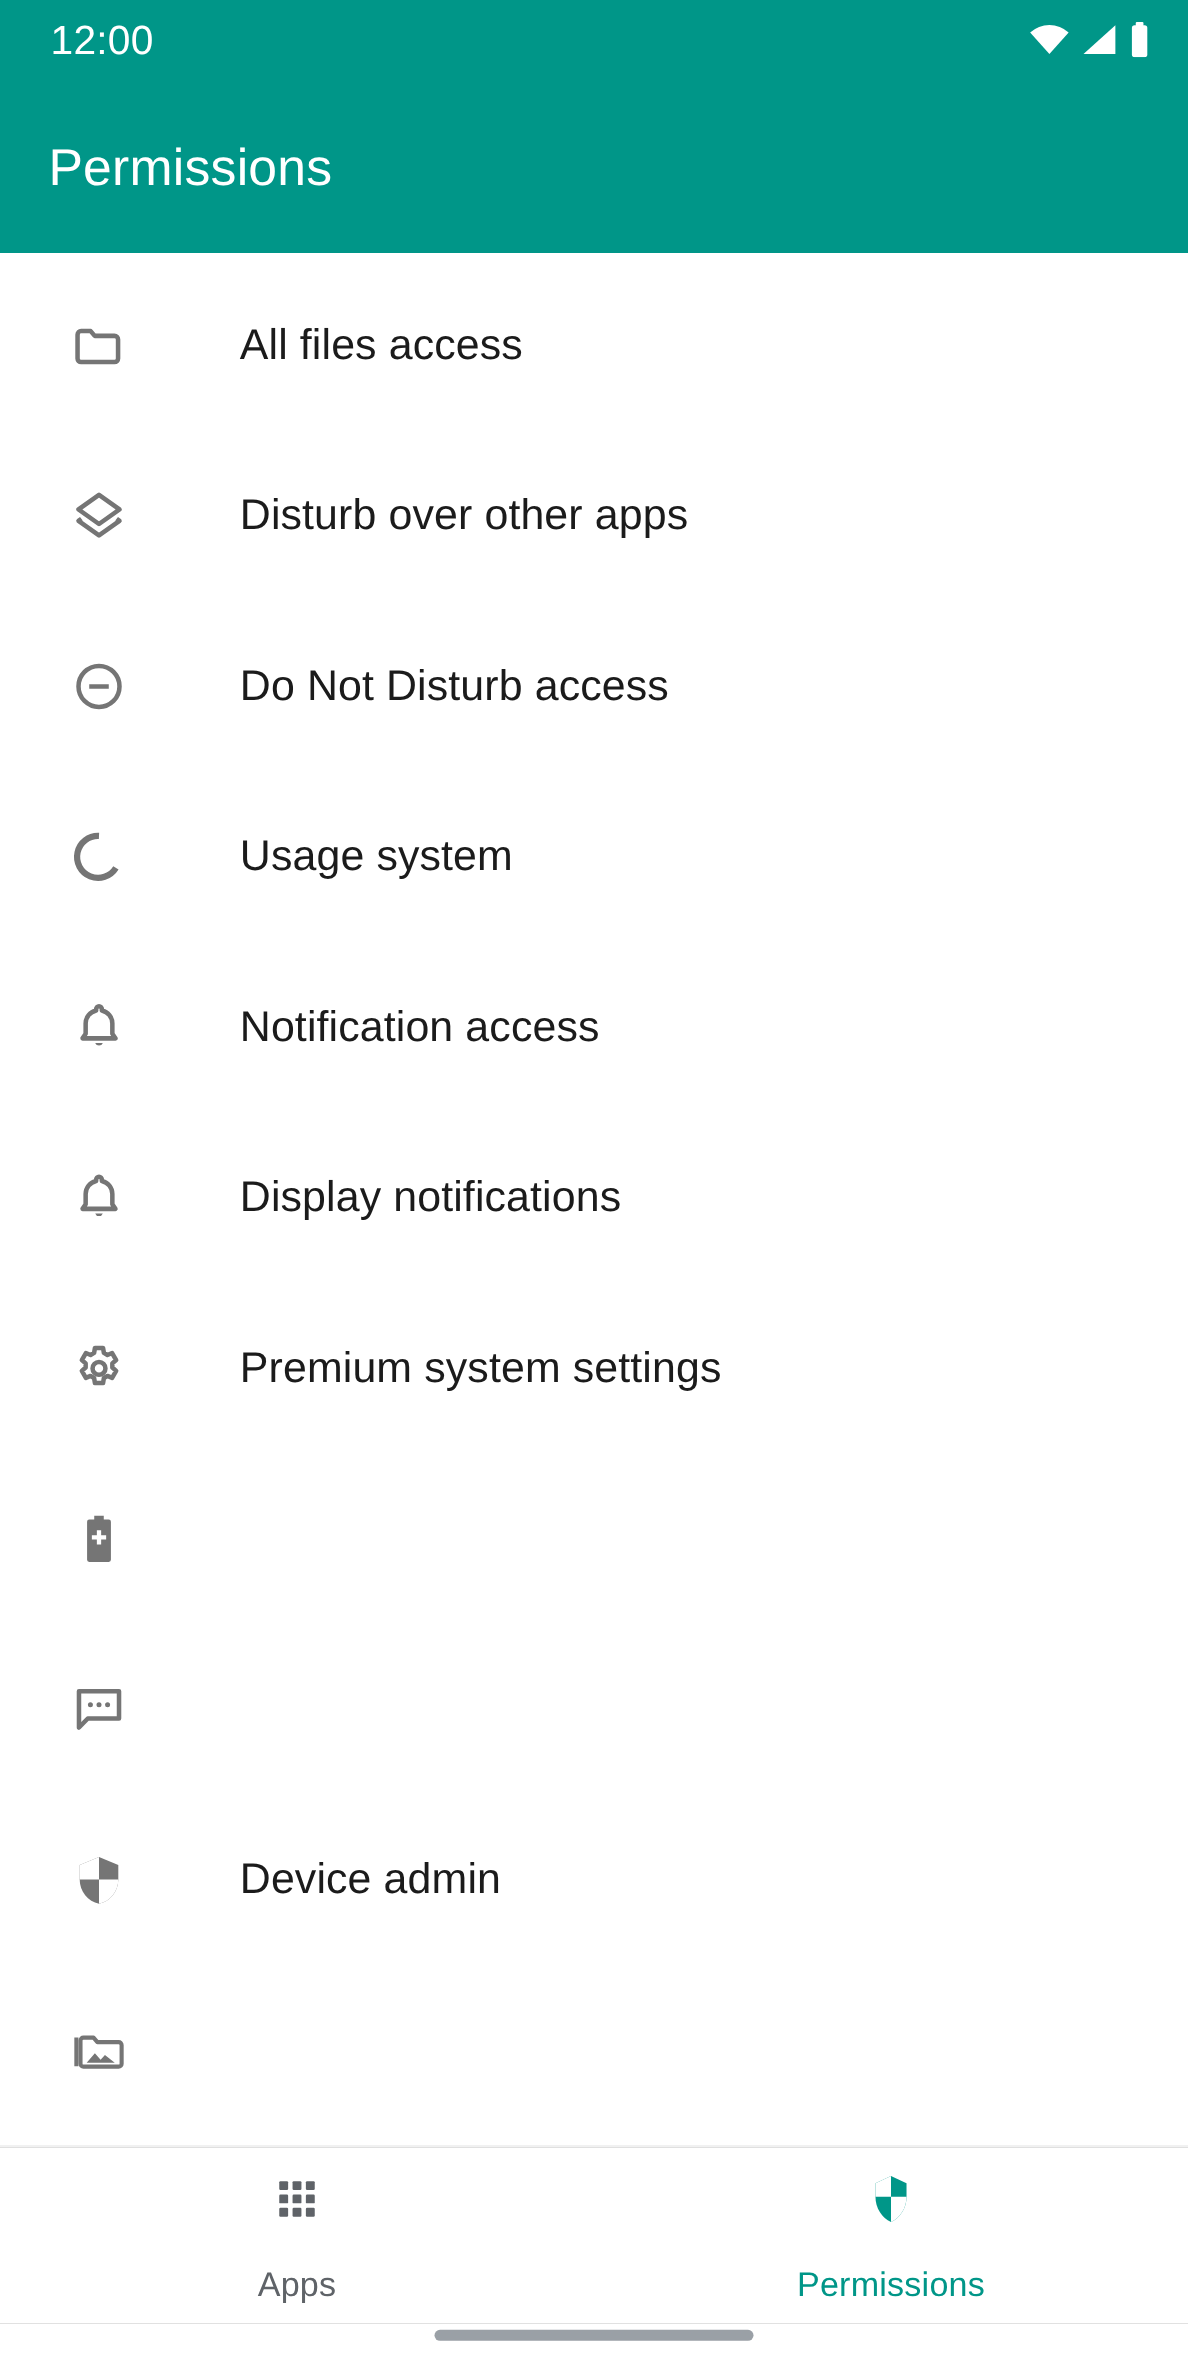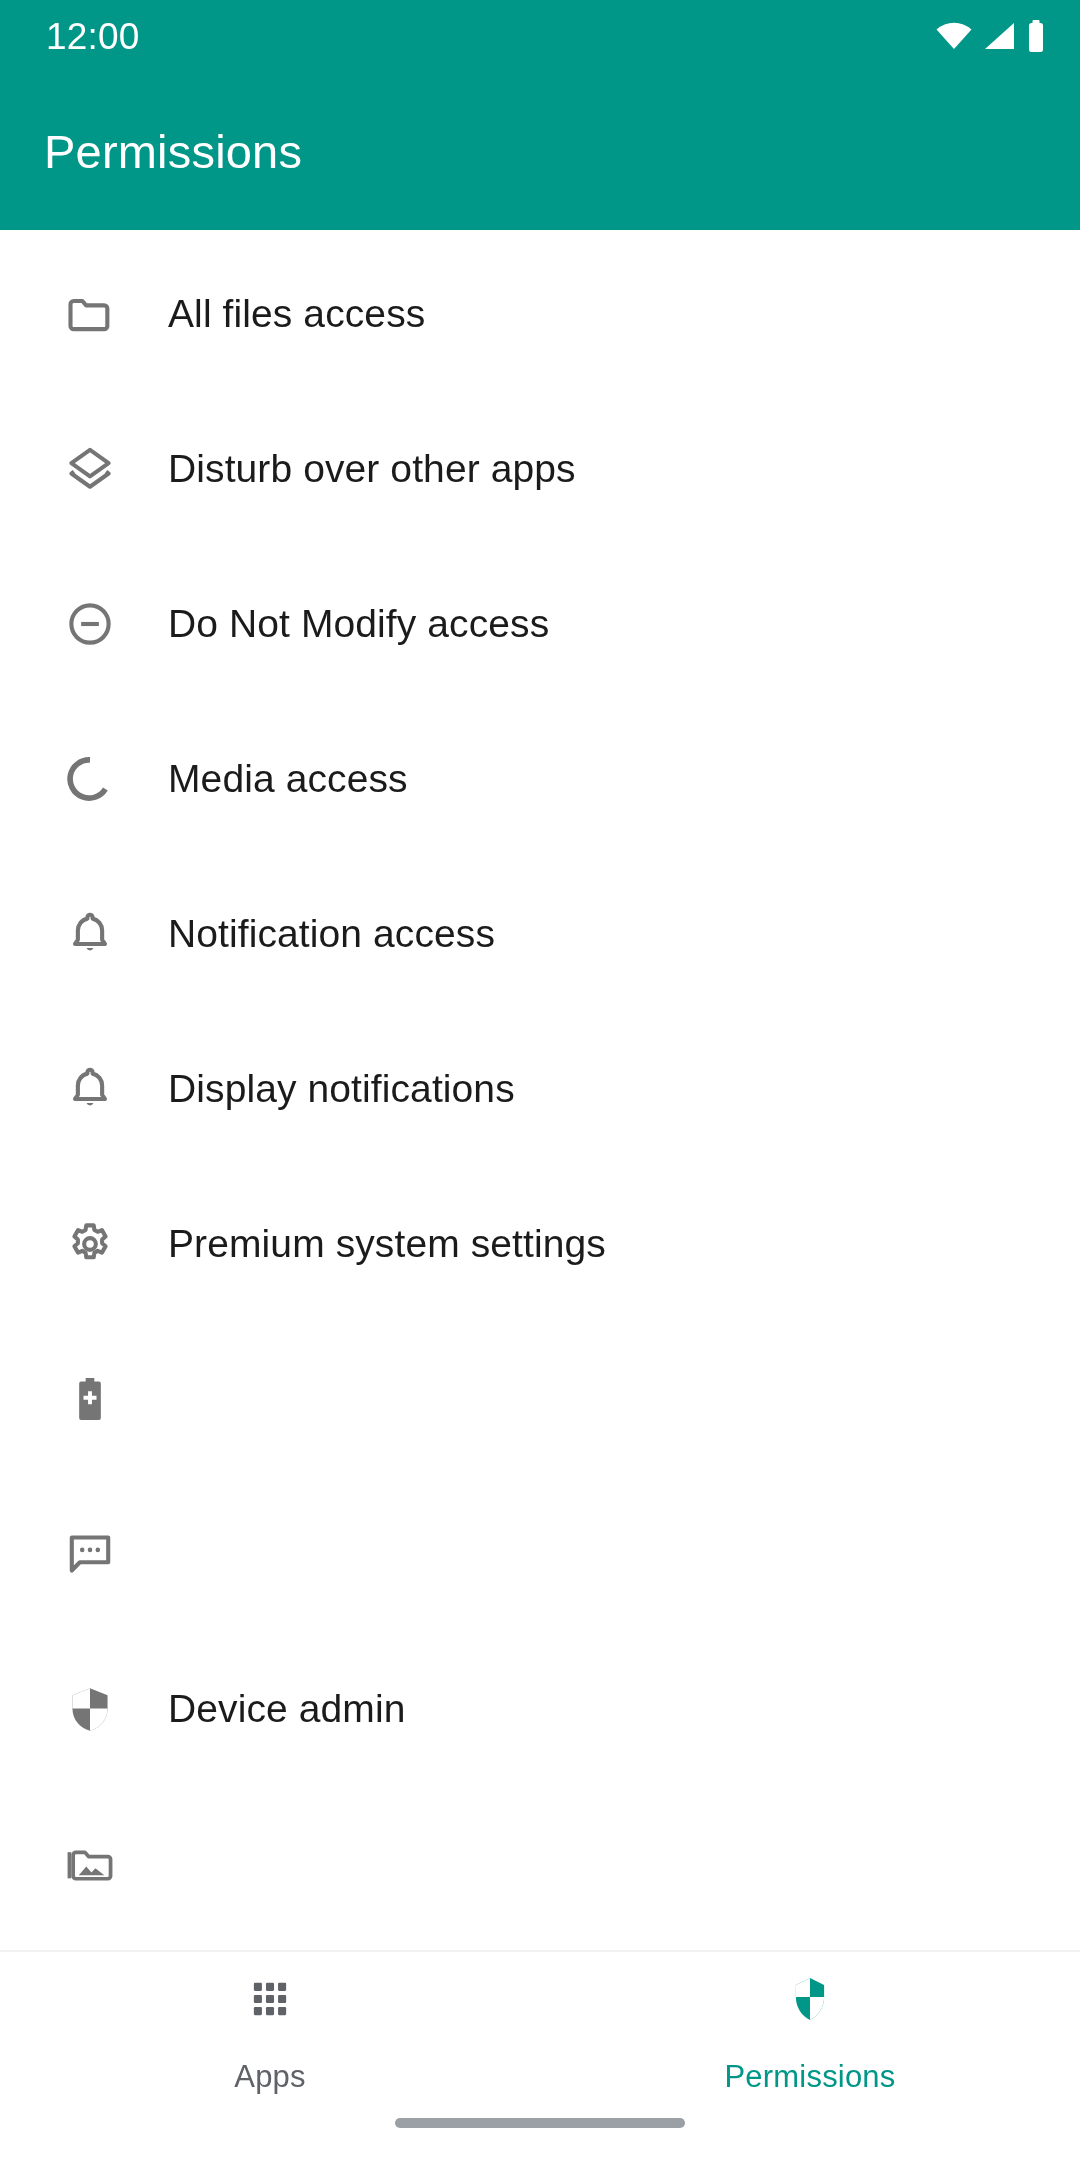--- a/index.html
+++ b/index.html
@@ -77,21 +77,21 @@
   .row-icon {
     width: 54px;
     height: 54px;
     flex: 0 0 54px;
     display: flex;
     align-items: center;
     justify-content: center;
   }
   .row-icon svg { display:block; }
   .row-label {
-    margin-left: 51px;
+    margin-left: 101px;
     font-size: 39px;
     color: #1b1b1b;
     letter-spacing: 0.1px;
     white-space: nowrap;
   }
 
   
   #bottom-divider {
     height: 2px;
     background: #f1f1f1;
@@ -193,36 +193,36 @@
       <span class="row-label">Disturb over other apps</span>
     </div>
 
     <div class="row">
       <span class="row-icon">
         <svg width="52" height="52" viewBox="0 0 24 24" fill="none" stroke="#757575" stroke-width="1.9">
           <circle cx="12" cy="12" r="8.6"></circle>
           <line x1="7.9" y1="12" x2="16.1" y2="12" stroke-linecap="butt"></line>
         </svg>
       </span>
-      <span class="row-label">Do Not Modify access</span>
+      <span class="row-label">Do Not Disturb access</span>
     </div>
 
     <div class="row">
       <span class="row-icon">
         <svg width="52" height="52" viewBox="0 0 24 24" fill="none">
           <path d="M12 3.2 A8.8 8.8 0 1 0 19.1 16.6" stroke="#757575" stroke-width="2.6" stroke-linecap="butt"></path>
           <path d="M13.6 3.4 A8.8 8.8 0 0 1 19.6 10.6" stroke="#757575" stroke-width="2.6" stroke-linecap="butt" opacity="0"></path>
           <path d="M19.9 15.0 A8.8 8.8 0 0 0 12.7 3.25" stroke="#757575" stroke-width="2.6" stroke-linecap="butt" opacity="0"></path>
           <path d="M12.6 12 L12.6 3.2" stroke="#ffffff" stroke-width="0"></path>
           <path d="M16.4 15.4 A5 5 0 0 0 0 0" stroke="none"></path>
           <path d="M12.9 12.2 L19.8 16.4" stroke="#757575" stroke-width="2.6" stroke-linecap="butt" opacity="0"></path>
           <path d="M18.6 17.6 A8.8 8.8 0 0 0 20.5 13.0" stroke="#757575" stroke-width="2.6" stroke-linecap="butt" opacity="0"></path>
         </svg>
       </span>
-      <span class="row-label">Media access</span>
+      <span class="row-label">Usage system</span>
     </div>
 
     <div class="row">
       <span class="row-icon">
         <svg width="52" height="52" viewBox="0 0 24 24" fill="none" stroke="#757575" stroke-width="1.9" stroke-linejoin="round">
           <path d="M12 3.1a1.2 1.2 0 0 1 1.2 1.2v.6a5.6 5.6 0 0 1 4.4 5.5v4.3l1.3 1.9H5.1l1.3-1.9v-4.3a5.6 5.6 0 0 1 4.4-5.5v-.6A1.2 1.2 0 0 1 12 3.1z"></path>
           <path d="M10.4 18.5a1.7 1.7 0 0 0 3.2 0z" fill="#757575" stroke="none"></path>
         </svg>
       </span>
       <span class="row-label">Notification access</span>

